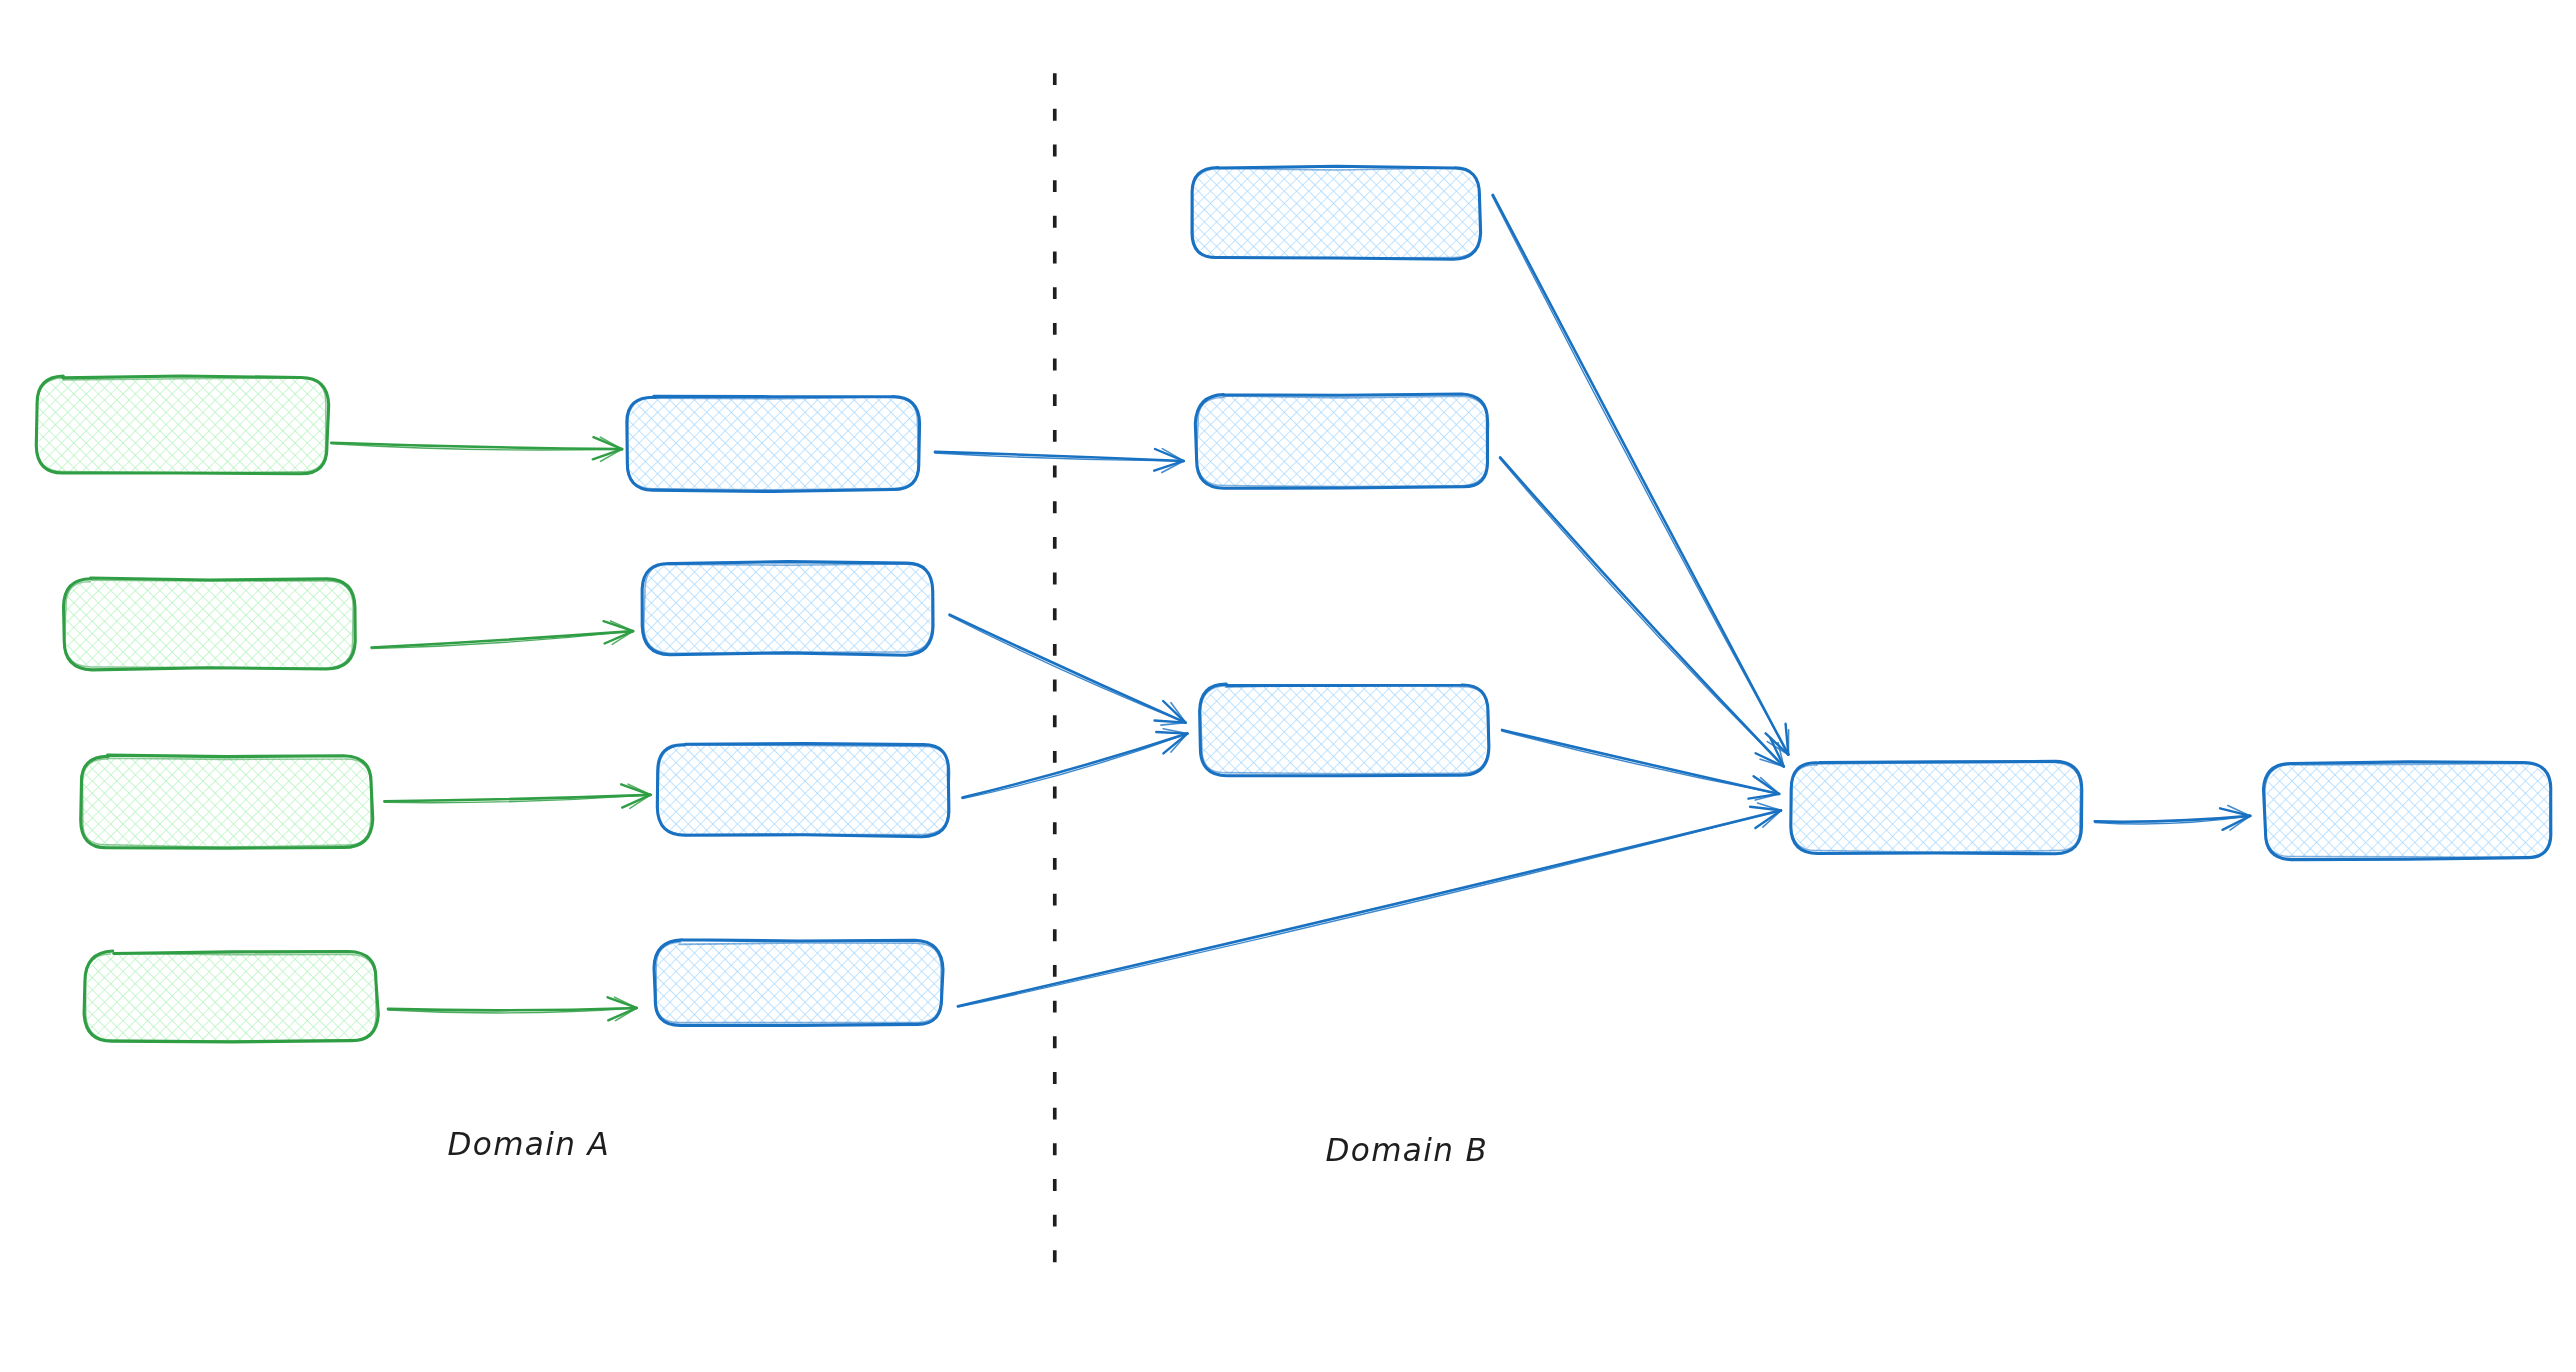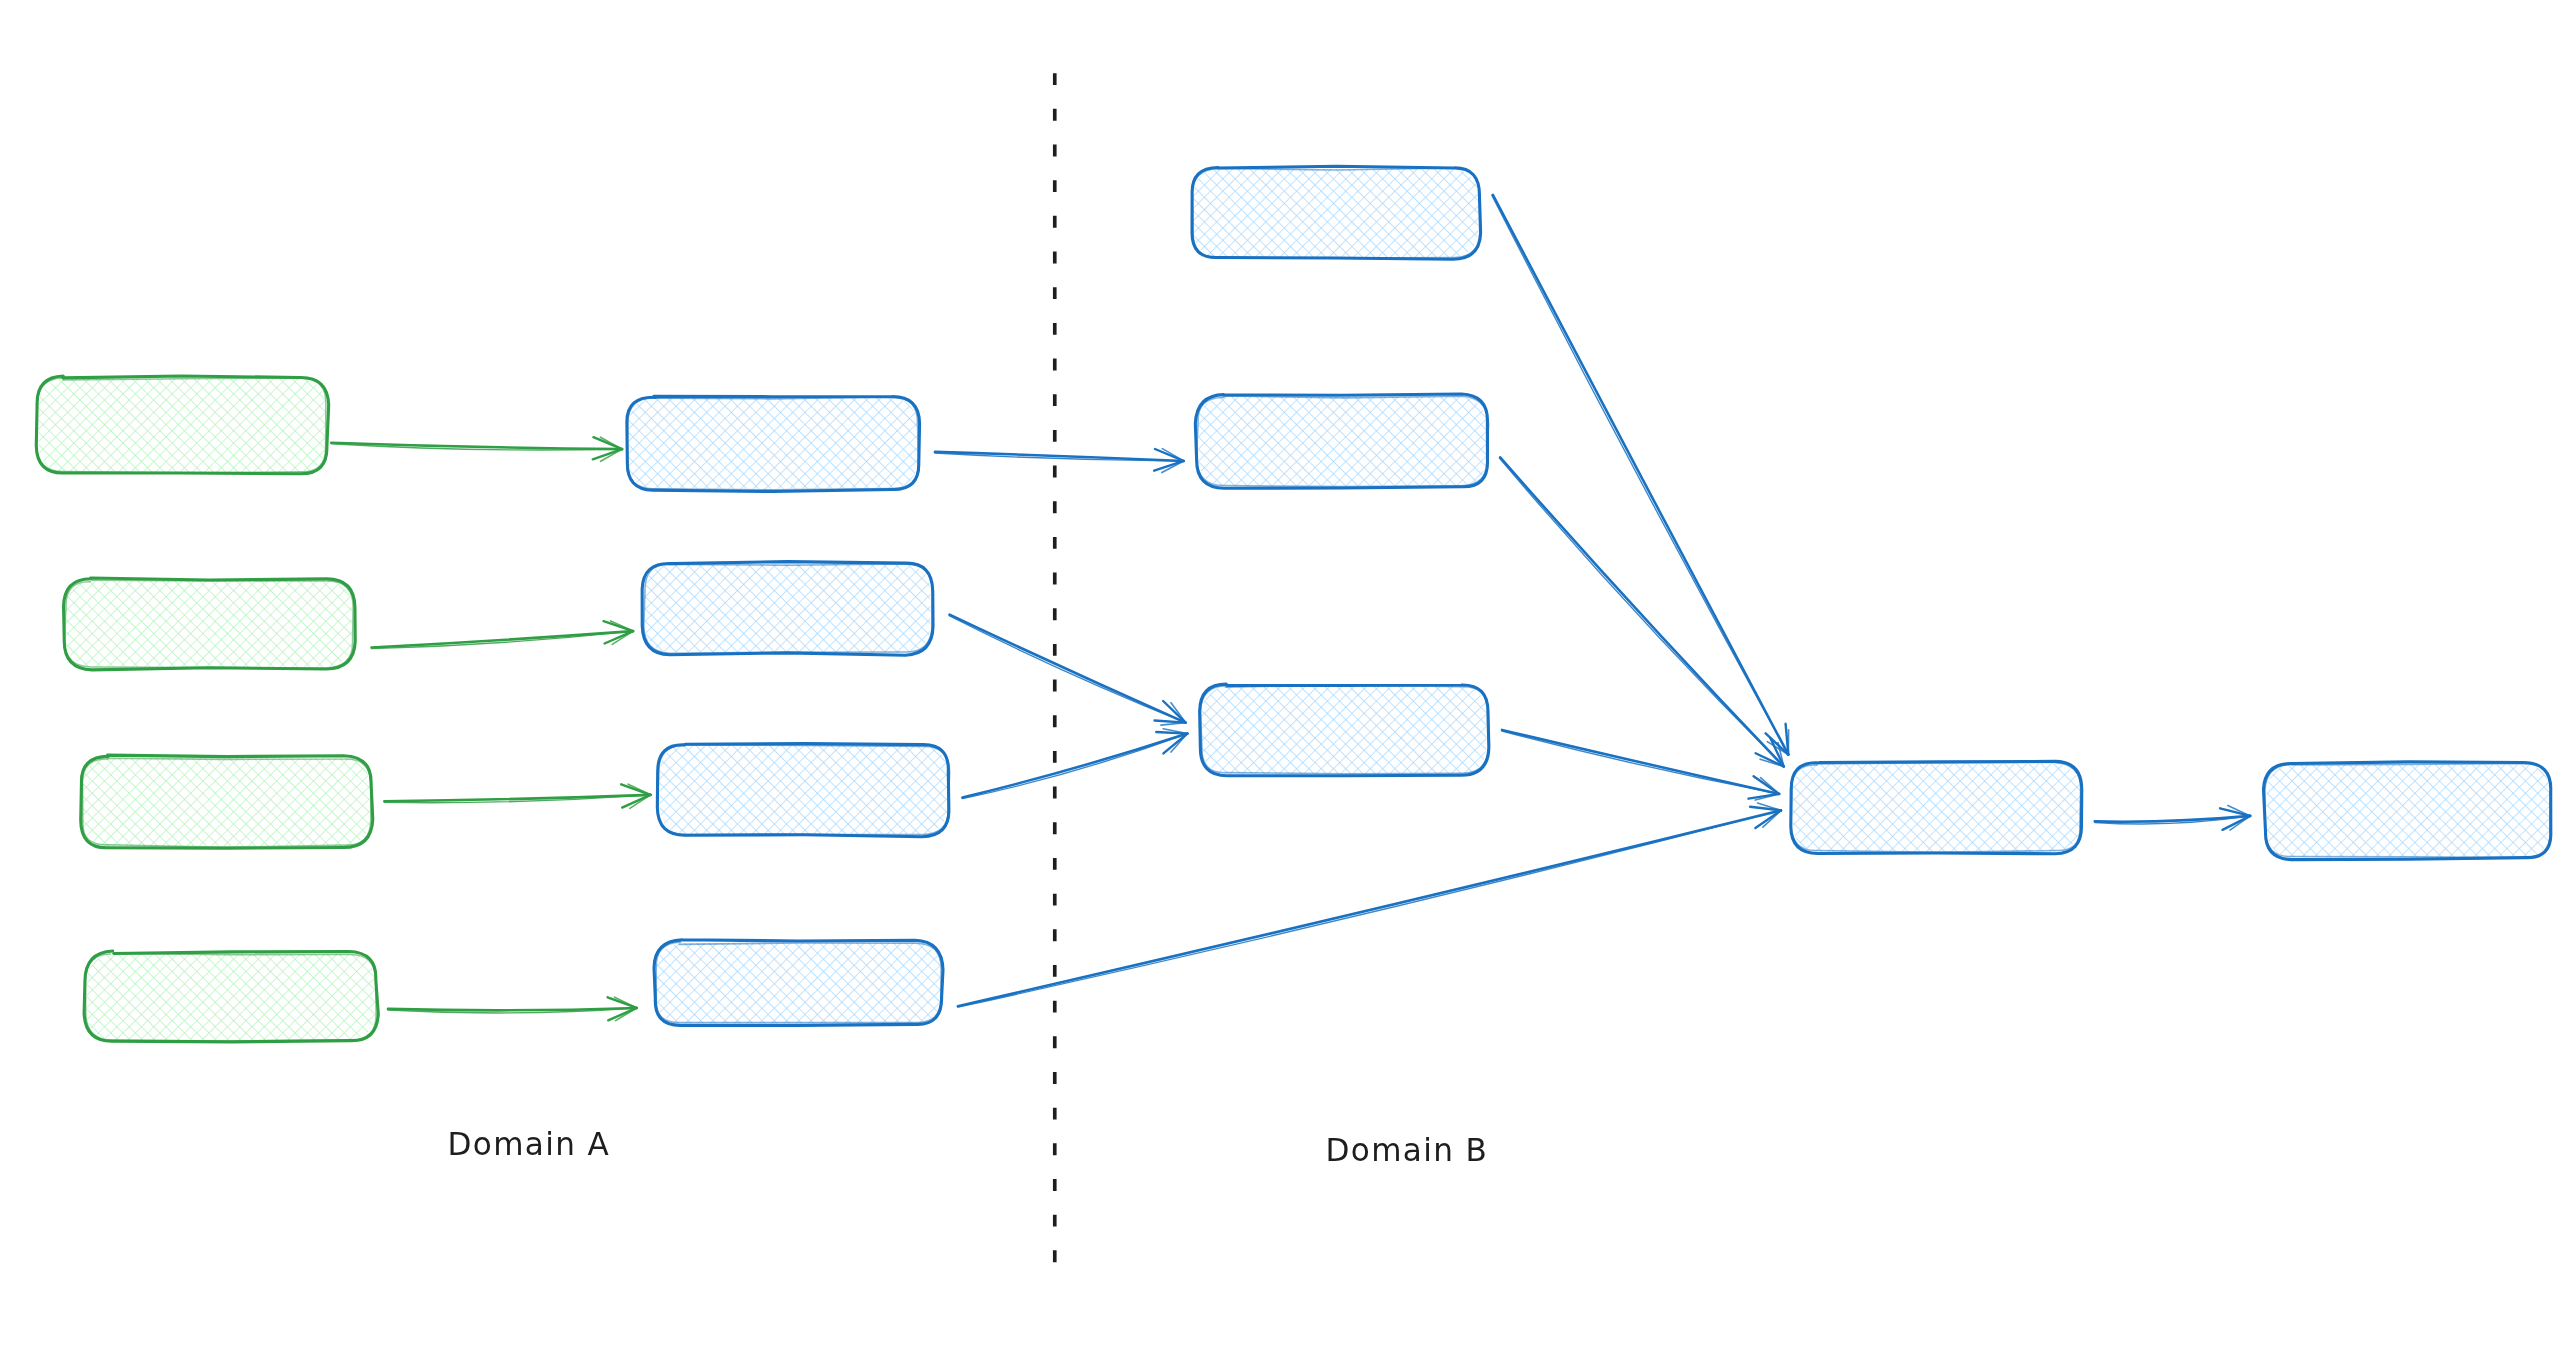--- a/index.html
+++ b/index.html
@@ -3,21 +3,21 @@
 <meta charset="utf-8">
 <style>
   html, body { margin: 0; padding: 0; }
   body {
     width: 2576px; height: 1372px;
     background: #ffffff;
     font-family: "DejaVu Sans", sans-serif;
     position: relative;
     overflow: hidden;
   }
-  #canvas-wrap { position: absolute; inset: 0; }
+  #canvas-wrap { position: absolute; inset: 0; font-style: italic; }
   svg#scene { display: block; width: 2576px; height: 1372px; }
   svg#scene text {
     font-family: "DejaVu Sans", sans-serif;
     letter-spacing: 1.5px;
   }
 </style>
 </head>
 <body>
 
 <div id="canvas-wrap">

